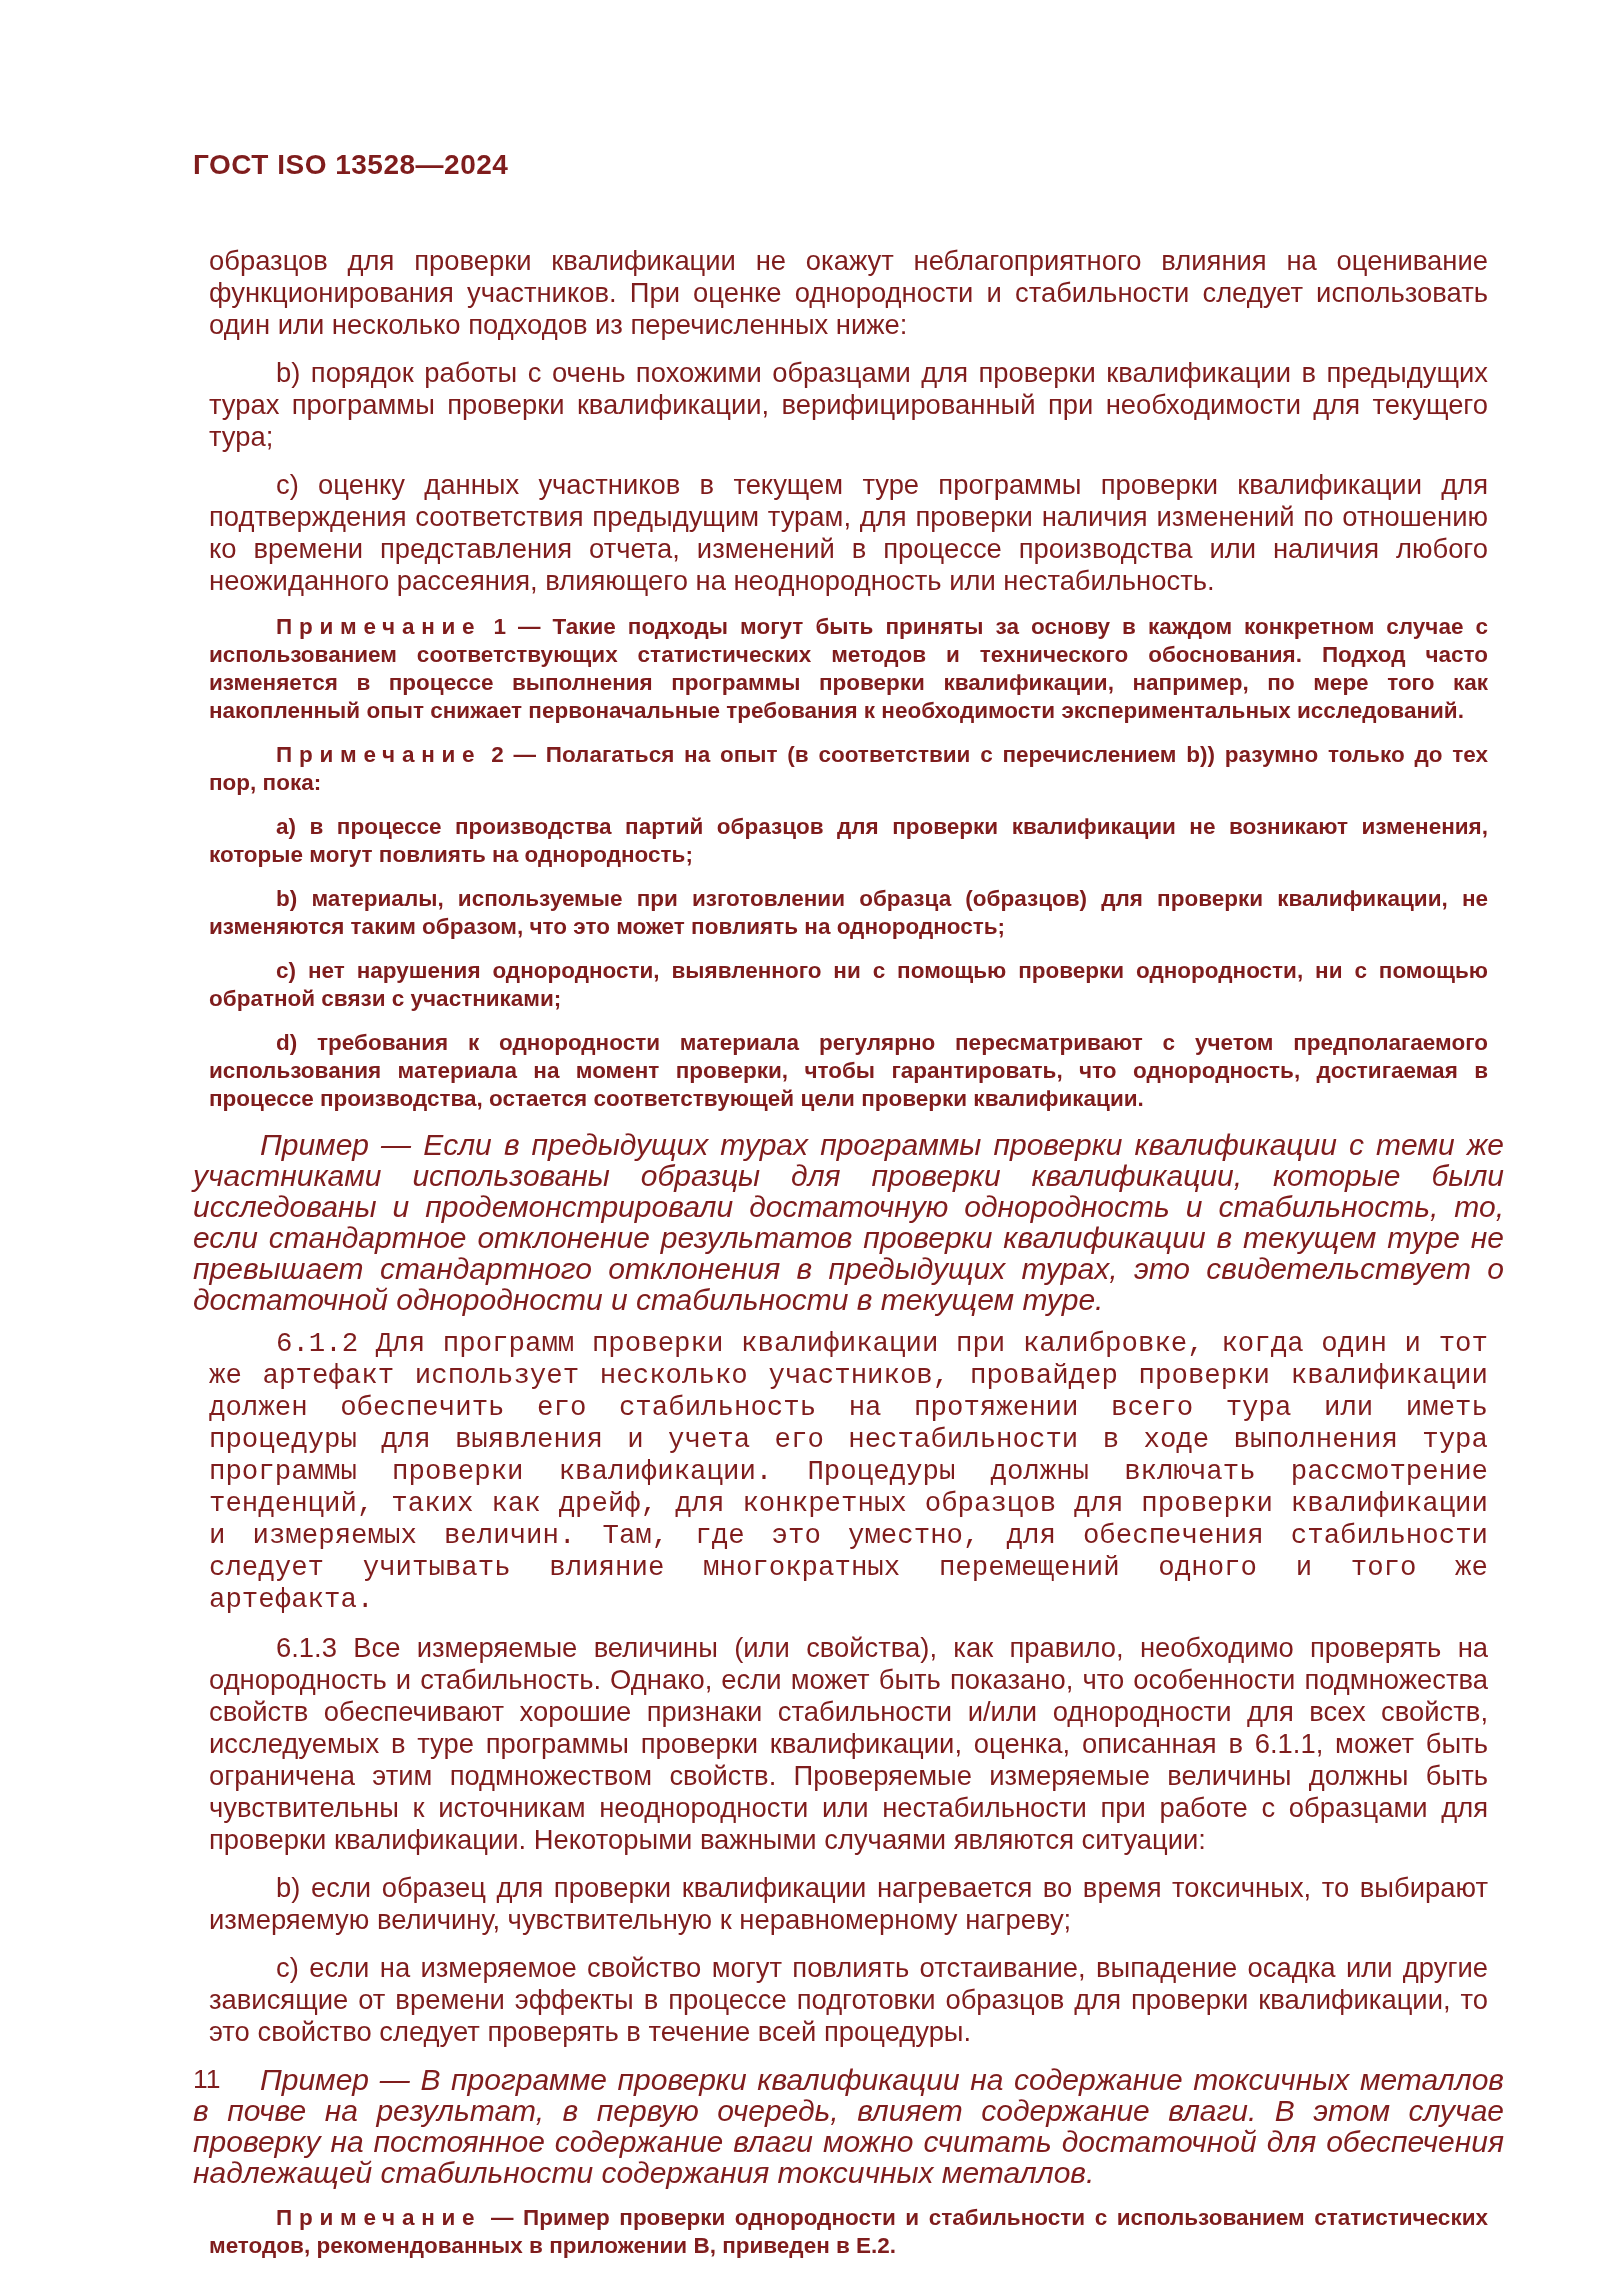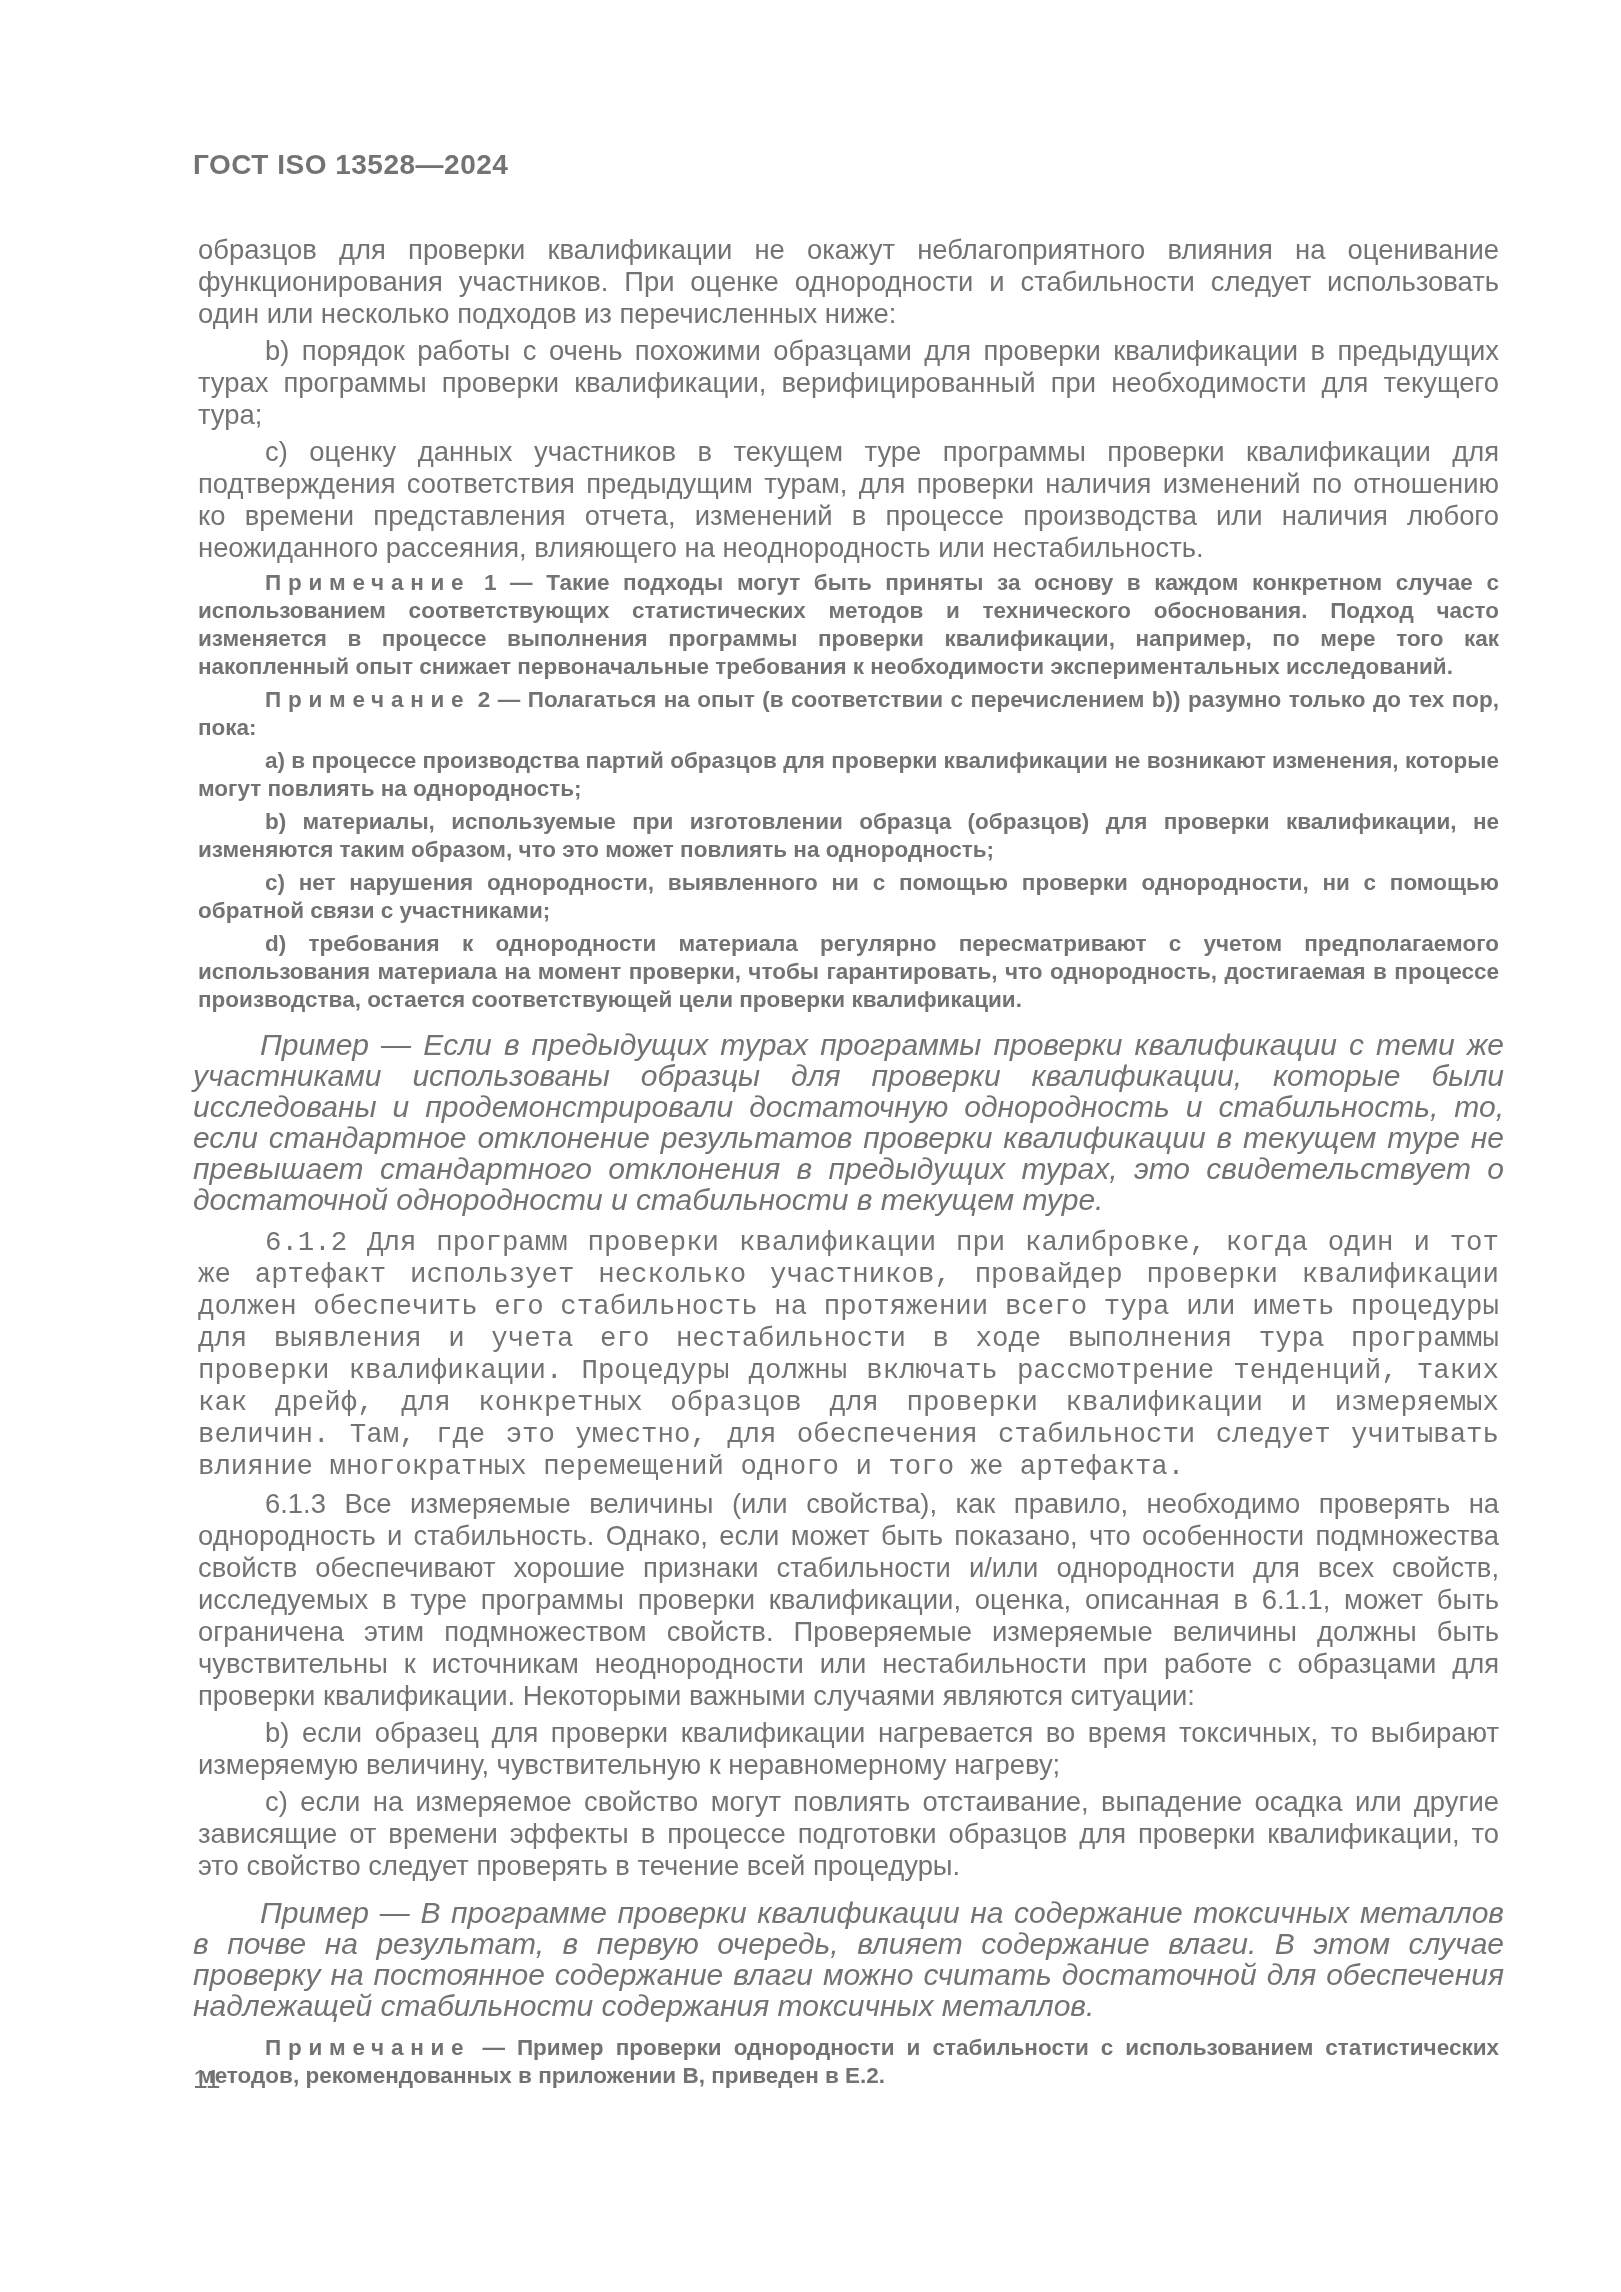--- a/index.html
+++ b/index.html
@@ -1,33 +1,33 @@
 <!DOCTYPE html>
 <html lang="ru"><head>
 <meta charset="utf-8">
 <style>
   html,body{margin:0;padding:0;background:#e8e8e8;}
   .sheet{
     position:relative;
     width:1621px;height:2293px;
     background:#ffffff;
     font-family:"Liberation Sans", sans-serif;
-    color:#737373;
+    color:#7f1d1d;
     overflow:hidden;
   }
   .doc-header{
     position:absolute;left:193px;top:149px;
     font-size:28px;font-weight:bold;letter-spacing:0.5px;
     white-space:nowrap;
   }
   .content{
     position:absolute;left:193px;top:229px;width:1311px;
     text-align:justify;
   }
-  .content p{margin:5px;padding:0;}
+  .content p{margin:16px;padding:0;}
   .body{
     font-size:27.4px;line-height:32px;
     text-indent:67px;
   }
   .no-indent{text-indent:0;}
   .note{
     font-size:22.5px;line-height:28px;
     text-indent:67px;
     font-weight:bold;
   }

